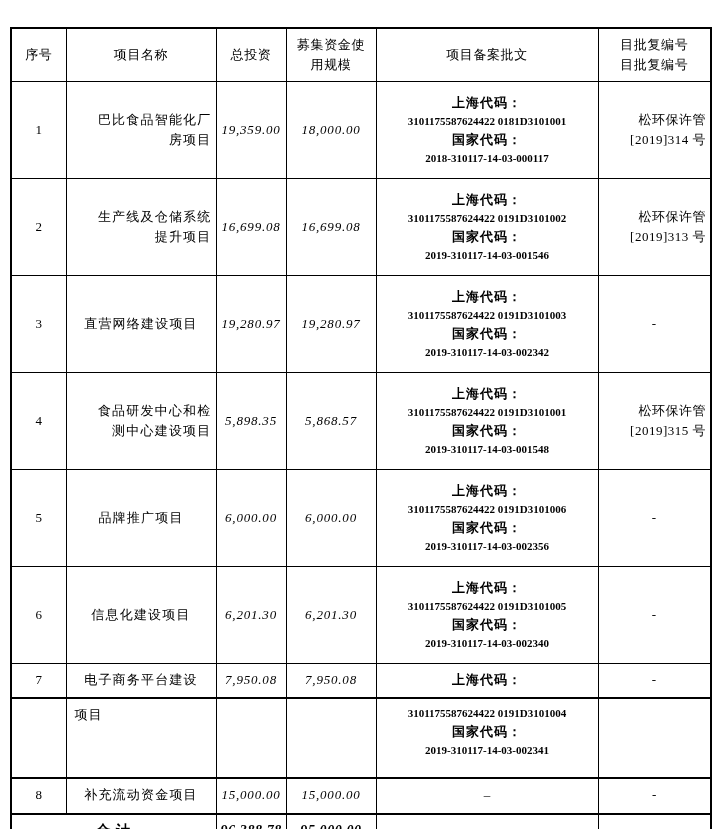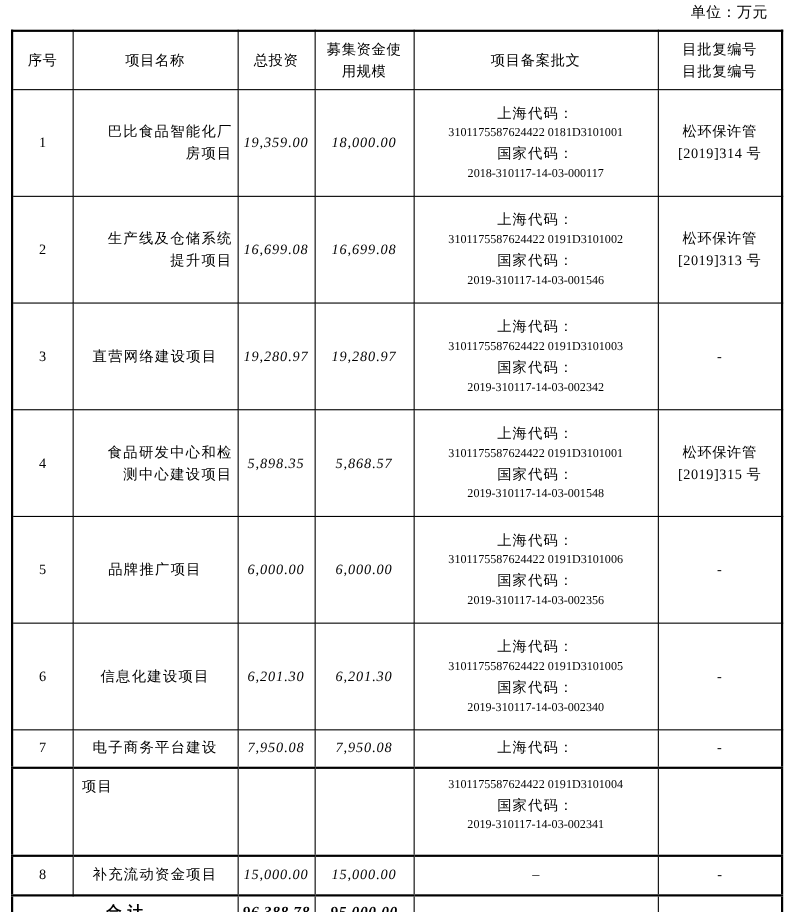--- a/index.html
+++ b/index.html
@@ -78,30 +78,30 @@
   }
   td.name .nm{display:block;}
   td.name.two-line .nm{text-align:right;}
   td.seq{font-size:13px;}
 
   td.filing{
     font-size:12px;
     line-height:1.62;
     letter-spacing:.2px;
   }
-  td.filing .ln{display:block;}
+  td.filing .ln{display:block;font-weight:bold;}
   td.filing .code{letter-spacing:0px;font-size:11px;}
   td.filing .lbl{letter-spacing:1px;}
 
   td.env{
     font-size:12.5px;
     line-height:1.7;
     letter-spacing:.5px;
   }
-  td.env .ln{display:block;}
+  td.env .ln{display:block;text-align:right;}
 
   td.dash{font-size:13px;}
 
   
   tr.row7-top > td{border-bottom:2.5px solid #000;}
   tr.row7-top{position:relative;}
 
   
   tr.row8 > td{border-top:1px solid #000;}
   tr.total-row td{
@@ -116,21 +116,20 @@
 
   
   tr.row7-bot td{vertical-align:top;padding-top:6px;}
   tr.row7-bot td.name{text-align:left;padding-left:8px;}
 </style>
 </head>
 <body>
 
 <div class="page">
 
-  <div class="unit-line">单位：万元</div>
 
   <table class="sheet">
     <colgroup>
       <col class="c-no">
         <col class="c-name">
         <col class="c-total">
       <col class="c-raise">
         <col class="c-filing">
         <col class="c-env">
     </colgroup>

